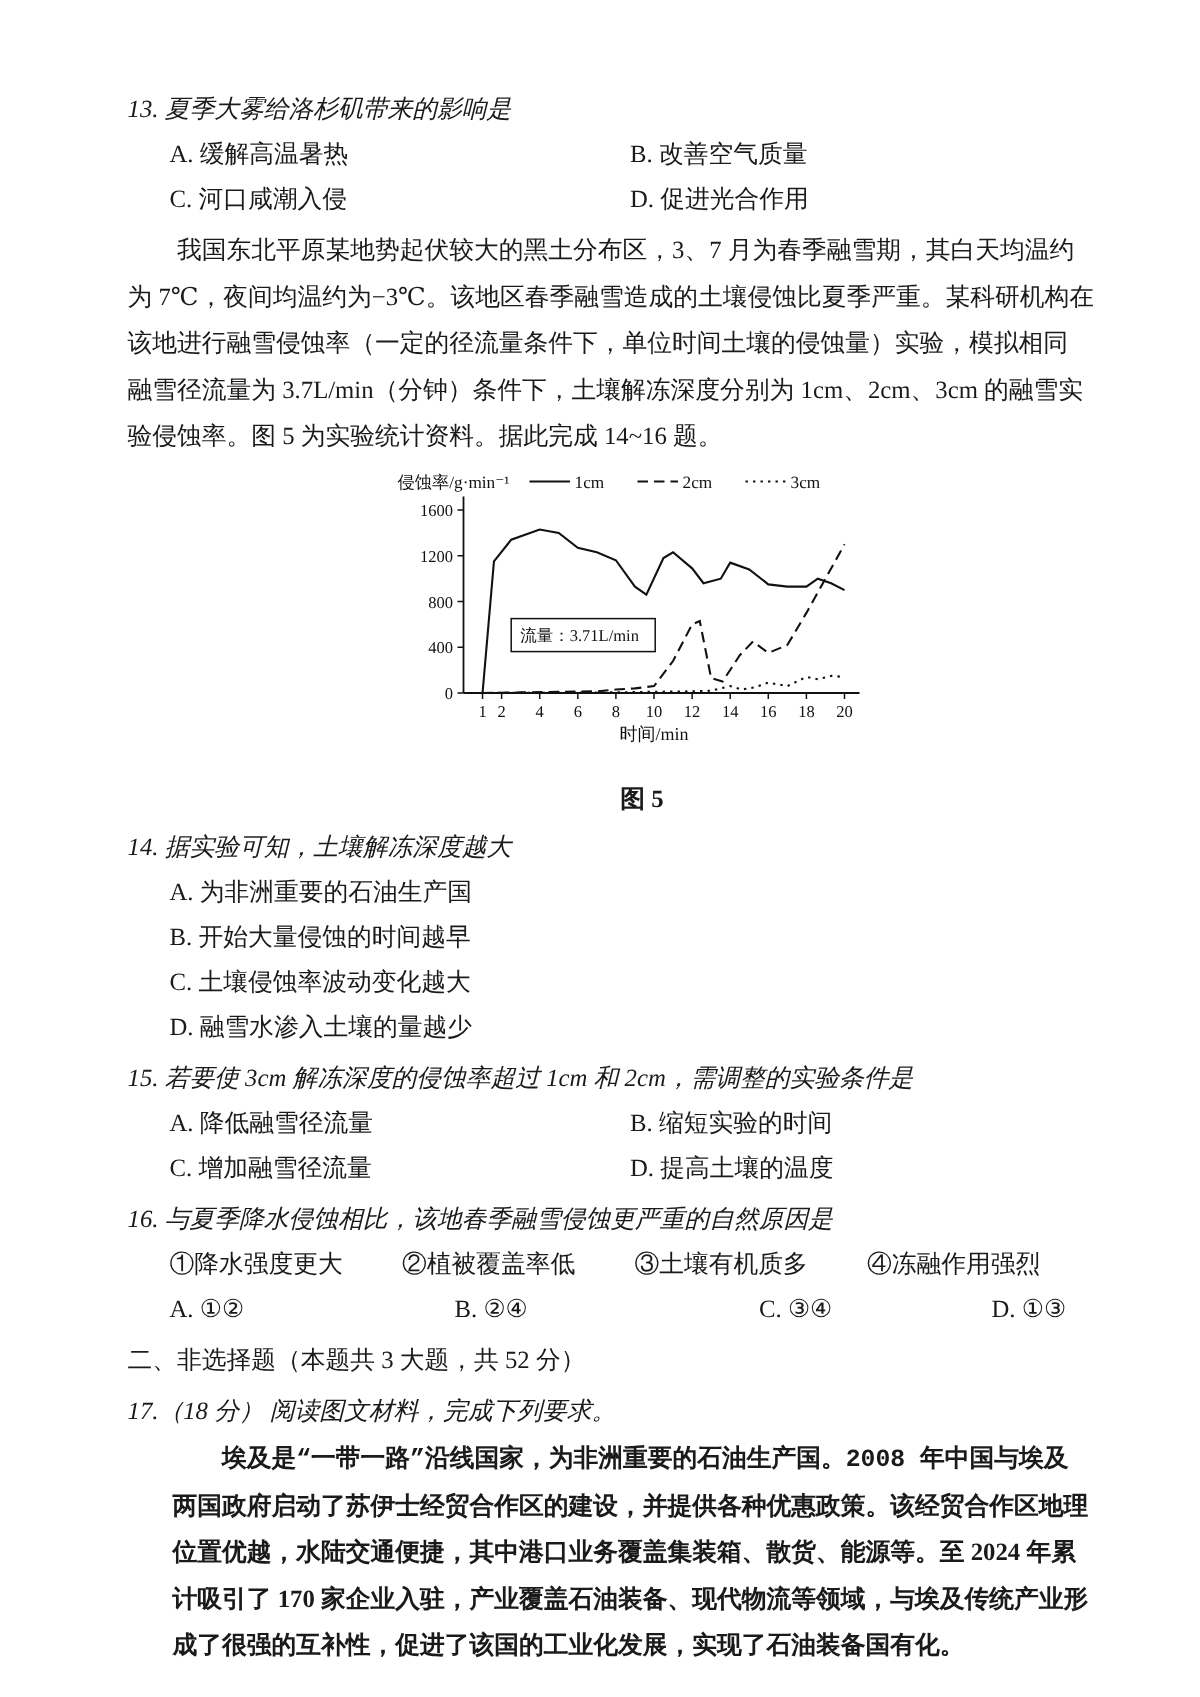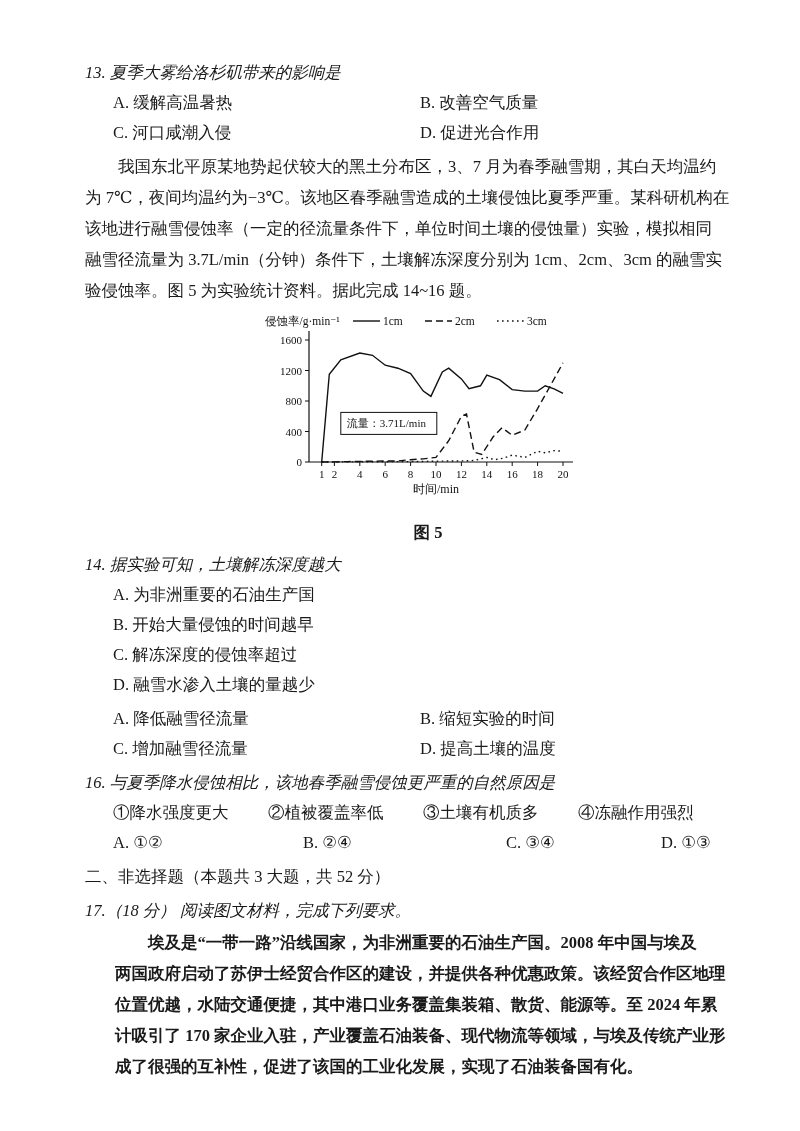--- a/index.html
+++ b/index.html
@@ -21,21 +21,21 @@
   .fig-caption { width:330px; margin-left:178px; text-align:center; font-weight:bold; line-height:26px; }
   .q-block { margin-top:4px; }
   .items-row { display:flex; margin-left:28px; white-space:nowrap; }
   .items-row span { flex:0 0 155px; }
   .ans-row { display:flex; margin-left:28px; white-space:nowrap; }
   .ans-row .w1 { flex:0 0 190px; }
   .ans-row .w2 { flex:0 0 185px; }
   .ans-row .w3 { flex:0 0 155px;margin-left:18px; }
   .section-title { margin-top:4px; }
   .material { margin:1px 10px 0 30px; line-height:31px; font-weight:bold; }
-  .material .first { text-indent:2em; }
+  .material .first { text-indent:2em;font-family:Liberation Mono, monospace; }
   svg text { font-family:"Liberation Serif","DejaVu Serif",serif; fill:#111; }
 </style>
 </head>
 <body>
 
 <div class="page">
 
   <div class="q-block">
     <div class="stem">13. 夏季大雾给洛杉矶带来的影响是</div>
     <div class="opt-row">
@@ -106,25 +106,26 @@
         <polyline points="58.7,150.0 84.1,149.6 109.5,149.2 134.9,148.9 147.6,147.7 160.3,146.9 173.0,145.4 185.7,128.7 198.4,104.3 203.5,102.0 211.1,140.1 218.7,142.4 230.2,124.8 239.0,115.7 249.2,123.3 261.9,118.0 274.6,96.6 287.3,73.8 300.0,50.9" fill="none" stroke="#111" stroke-width="1.4" stroke-dasharray="7,4"></polyline>
         <polyline points="58.7,150.0 96.8,149.8 147.6,149.6 173.0,149.2 198.4,148.9 211.1,148.5 223.8,145.4 231.4,147.7 240.3,146.2 249.2,143.1 261.9,145.4 274.6,139.3 282.2,140.8 291.1,138.6 300.0,139.3" fill="none" stroke="#111" stroke-width="1.4" stroke-dasharray="1.6,3.4"></polyline>
       </svg>
   </div>
   <div class="fig-caption">图 5</div>
 
   <div class="q-block">
     <div class="stem">14. 据实验可知，土壤解冻深度越大</div>
     <div class="opt-line">A. 为非洲重要的石油生产国</div>
     <div class="opt-line">B. 开始大量侵蚀的时间越早</div>
-    <div class="opt-line">C. 解冻深度的侵蚀率超过</div>
+    <div class="opt-line">C. 土壤侵蚀率波动变化越大</div>
     <div class="opt-line">D. 融雪水渗入土壤的量越少</div>
   </div>
 
   <div class="q-block">
+    <div class="stem">15. 若要使 3cm 解冻深度的侵蚀率超过 1cm 和 2cm，需调整的实验条件是</div>
     <div class="opt-row">
       <span class="col1">A. 降低融雪径流量</span>
       <span>B. 缩短实验的时间</span>
     </div>
     <div class="opt-row">
       <span class="col1">C. 增加融雪径流量</span>
       <span>D. 提高土壤的温度</span>
     </div>
   </div>
 

